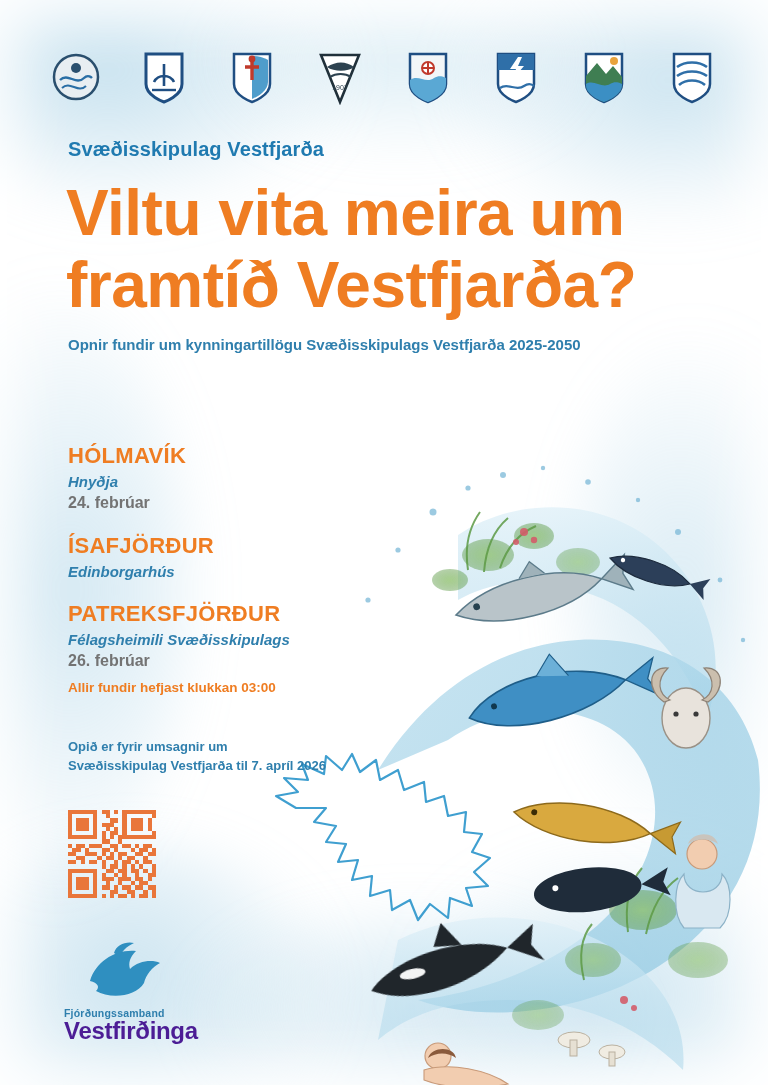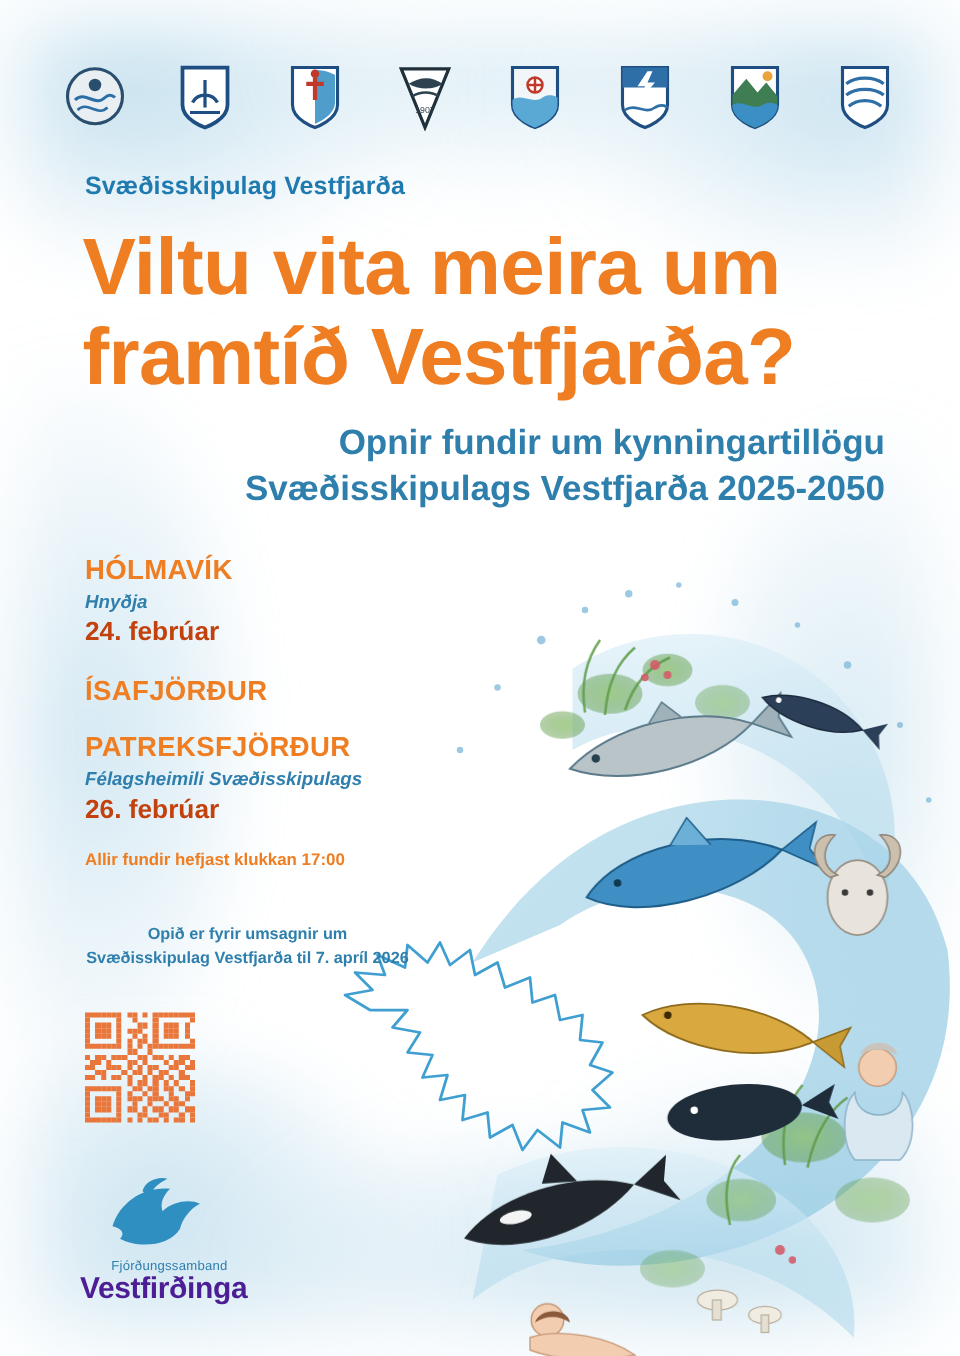--- a/index.html
+++ b/index.html
@@ -101,25 +101,24 @@
     line-height: 1.12;
     font-weight: bold;
     color: #ef7d22;
     letter-spacing: -0.5px;
   }
   .subhead {
     position: absolute;
     left: 68px;
     top: 335px;
     width: 640px;
-    font-size: 28px;
+    font-size: 15px;
     line-height: 1.33;
     font-weight: bold;
     color: #2f7fad;
-    text-align: right;
   }
 
   
   .meetings {
     position: absolute;
     left: 68px;
     top: 443px;
     width: 330px;
   }
   .meeting { margin-bottom: 19px; }
@@ -131,43 +130,42 @@
     margin-bottom: 3px;
   }
   .meeting-venue {
     font-size: 15px;
     color: #2f7fad;
     font-weight: bold;
     line-height: 1.35;
     font-style: italic;
   }
   .meeting-date {
-    font-size: 21px;
-    color: #c2410c;
+    font-size: 16px;
+    color: #737373;
     font-weight: bold;
     line-height: 1.35;
   }
   .time-note {
     position: absolute;
     left: 68px;
     top: 680px;
     font-size: 13.5px;
     font-weight: bold;
     color: #ef7d22;
   }
   .comment-note {
     position: absolute;
     left: 68px;
     top: 738px;
     width: 260px;
     font-size: 13px;
     line-height: 1.45;
     font-weight: bold;
     color: #2f7fad;
-    text-align: center;
   }
 
   
   .qr {
     position: absolute;
     left: 68px;
     top: 810px;
     width: 88px;
     height: 88px;
     display: grid;
@@ -181,24 +179,23 @@
   .logo {
     position: absolute;
     left: 64px;
     bottom: 42px;
     width: 200px;
   }
   .logo-mark { width: 78px; height: 62px; display:block; margin-left: 22px; }
   .logo-line1 {
     font-size: 10.5px;
     color: #2f7fad;
-    font-weight: normal;
+    font-weight: bold;
     letter-spacing: 0.2px;
     margin-top: 4px;
-    margin-left: 25px;
   }
   .logo-line2 {
     font-size: 24px;
     color: #4c1d95;
     font-weight: bold;
     letter-spacing: -0.3px;
     line-height: 1;
   }
 
   
@@ -441,29 +438,30 @@
   <div class="subhead">Opnir fundir um kynningartillögu Svæðisskipulags Vestfjarða 2025-2050</div>
 
   <div class="meetings">
     <div class="meeting">
       <div class="meeting-city">HÓLMAVÍK</div>
       <div class="meeting-venue">Hnyðja</div>
       <div class="meeting-date">24. febrúar</div>
     </div>
     <div class="meeting">
       <div class="meeting-city">ÍSAFJÖRÐUR</div>
+      <div class="meeting-venue">Edinborgarhús</div>
     </div>
     <div class="meeting">
       <div class="meeting-city">PATREKSFJÖRÐUR</div>
       <div class="meeting-venue">Félagsheimili Svæðisskipulags</div>
       <div class="meeting-date">26. febrúar</div>
     </div>
   </div>
 
-  <div class="time-note">Allir fundir hefjast klukkan 17:00</div>
+  <div class="time-note">Allir fundir hefjast klukkan 03:00</div>
   <div class="comment-note">Opið er fyrir umsagnir um Svæðisskipulag Vestfjarða til 7. apríl 2026</div>
 
   <div class="qr" id="qr">
       <i class="on"></i>
       <i class="on"></i>
       <i class="on"></i>
       <i class="on"></i>
       <i class="on"></i>
       <i class="on"></i>
       <i class="on"></i>

